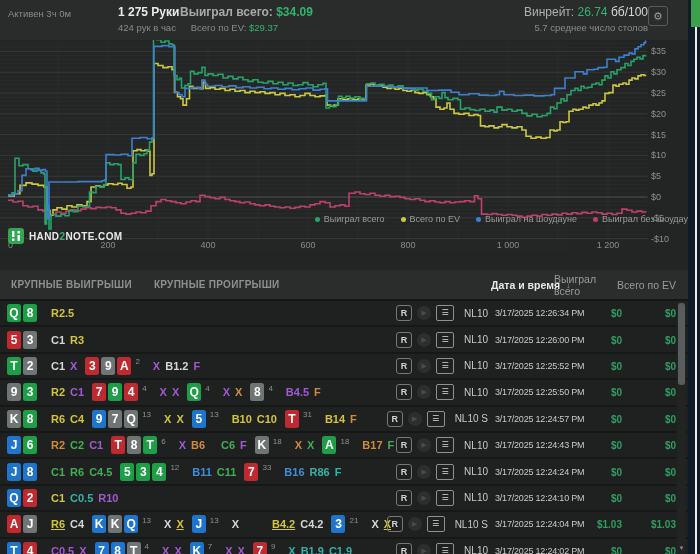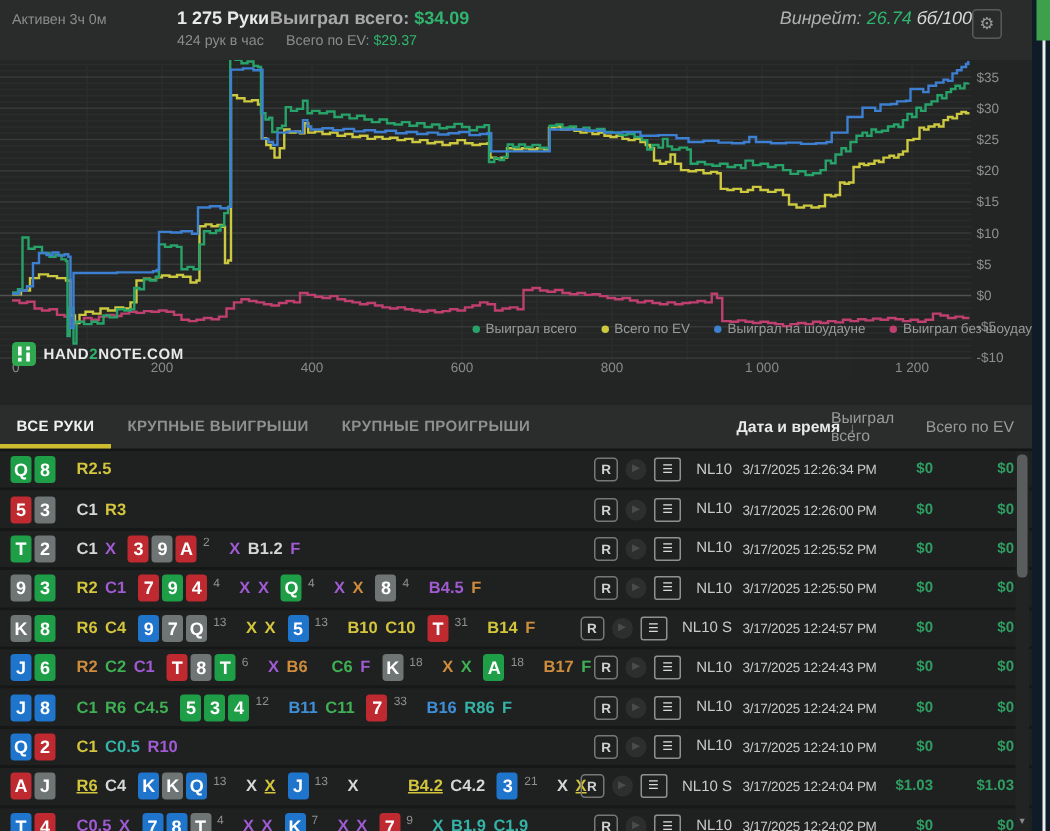--- a/index.html
+++ b/index.html
@@ -86,25 +86,26 @@
       <div class="tb-line1" style="font-weight:normal;">
         <span class="lbl">Выиграл всего:</span>
         <span class="green" style="font-weight:bold;">$34.09</span>
       </div>
       <div class="tb-line2">
         <span class="lbl2">Всего по EV:</span>
         <span class="green">$29.37</span>
       </div>
     </div>
     <div class="tb-block tb-right" style="left:448px;width:200px;">
-      <div class="tb-line1" style="font-weight:normal;font-style:italic;">
+      <div class="tb-line1" style="font-weight:normal;">
         <span class="lbl" style="font-weight:normal;color:#b0b0b0;">Винрейт:</span>
         <span class="green">26.74</span>
         <span class="unit">бб/100</span>
       </div>
+      <div class="tb-line2">5.7 среднее число столов</div>
     </div>
     <div class="gear">
       <span>⚙</span>
     </div>
   </div>
 
   <div class="chartwrap">
     <svg id="chartSvg" width="688" height="212">
         <line x1="0" y1="194.44" x2="647.5" y2="194.44" stroke="#2a2c2c" stroke-width="1"></line>
         <line x1="0" y1="190.28" x2="647.5" y2="190.28" stroke="#2a2c2c" stroke-width="1"></line>
@@ -216,21 +217,20 @@
         <span class="leg-lab">Выиграл на шоудауне</span>
       </div>
       <div class="leg-item">
         <span class="leg-dot" style="background: rgb(191, 63, 110);"></span>
         <span class="leg-lab">Выиграл без шоудауна</span>
       </div>
     </div>
 
   <div class="tabsbar">
     <div class="tabs" id="tabs">
-        <div class="tab active">ВСЕ РУКИ</div>
         <div class="tab">КРУПНЫЕ ВЫИГРЫШИ</div>
         <div class="tab">КРУПНЫЕ ПРОИГРЫШИ</div>
       </div>
     <div class="colhead time">
       <span>Дата и время</span>
       <span class="arrow">↓</span>
     </div>
     <div class="colhead won">Выиграл всего</div>
     <div class="colhead ev">Всего по EV</div>
   </div>

